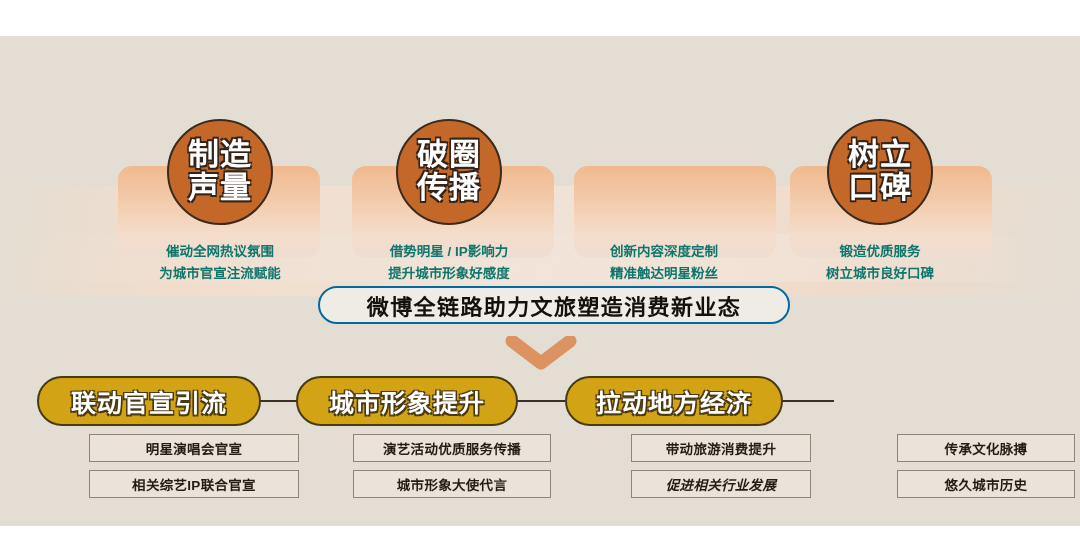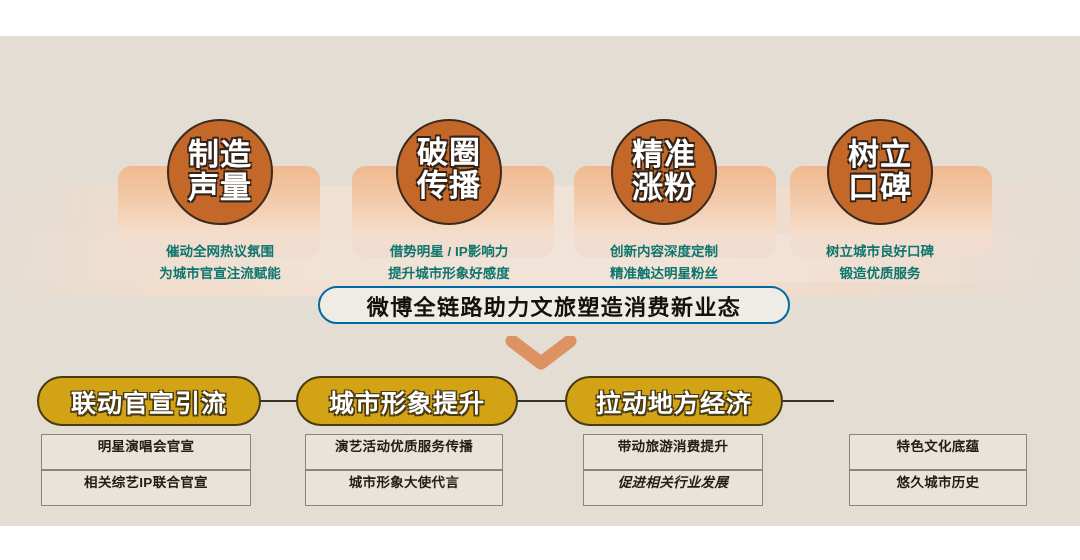--- a/index.html
+++ b/index.html
@@ -167,27 +167,28 @@
   .connector {
     position: absolute;
     top: 364px;
     height: 2px;
     background: #3a3026;
     z-index: 1;
   }
 
   .subbox {
     position: absolute;
-    height: 36px;
+    height: 28px;
     border: 1px solid #8d8579;
     background: #e9e3da;
     box-sizing: border-box;
     display: flex;
-    align-items: flex-start;
-    justify-content: center;
+    align-items: center;
+    justify-content: center;
+    margin-left: 48px;
   }
   .subbox span {
     font-size: 13.5px;
     font-weight: bold;
     color: #241d14;
     letter-spacing: 0.3px;
   }
 </style>
 </head>
 <body>
@@ -200,48 +201,44 @@
 
     <div class="card" style="left:118px;"></div>
     <div class="card" style="left:352px;"></div>
     <div class="card" style="left:574px;"></div>
     <div class="card" style="left:790px;"></div>
 
     <div class="bubble" style="left:167px;">
       <span class="bubble-line">制造</span>
       <span class="bubble-line">声量</span>
     </div>
-    <div class="bubble" style="left:396px;font-family:Liberation Mono, monospace;">
+    <div class="bubble" style="left:396px;">
       <span class="bubble-line">破圈</span>
       <span class="bubble-line">传播</span>
-    </div>
-    <div class="bubble" style="left:611px;">
-      <span class="bubble-line">精准</span>
-      <span class="bubble-line">涨粉</span>
     </div>
     <div class="bubble" style="left:827px;">
       <span class="bubble-line">树立</span>
       <span class="bubble-line">口碑</span>
     </div>
 
     <div class="desc" style="left:105px;">
       <div>催动全网热议氛围</div>
       <div>为城市官宣注流赋能</div>
     </div>
     <div class="desc" style="left:334px;">
       <div>借势明星 / IP影响力</div>
       <div>提升城市形象好感度</div>
     </div>
     <div class="desc" style="left:549px;">
       <div>创新内容深度定制</div>
       <div>精准触达明星粉丝</div>
     </div>
     <div class="desc" style="left:765px;">
+      <div>锻造优质服务</div>
       <div>树立城市良好口碑</div>
-      <div>锻造优质服务</div>
     </div>
 
     <div id="banner">
       <span>微博全链路助力文旅塑造消费新业态</span>
     </div>
 
     <svg id="chevron" viewBox="0 0 72 34">
       <path d="M7 5 L36 27 L65 5" fill="none" stroke="#dd9261" stroke-width="13" stroke-linecap="round" stroke-linejoin="round"></path>
     </svg>
 
@@ -274,20 +271,20 @@
     </div>
 
     <div class="subbox" style="left:583px; top:398px; width:180px;">
       <span>带动旅游消费提升</span>
     </div>
     <div class="subbox" style="left:583px; top:434px; width:180px;font-style:italic;">
       <span>促进相关行业发展</span>
     </div>
 
     <div class="subbox" style="left:849px; top:398px; width:178px;">
-      <span>特色文化底蕴</span>
+      <span>传承文化脉搏</span>
     </div>
     <div class="subbox" style="left:849px; top:434px; width:178px;">
       <span>悠久城市历史</span>
     </div>
 
   </div>
 </div>
 
 </body></html>

